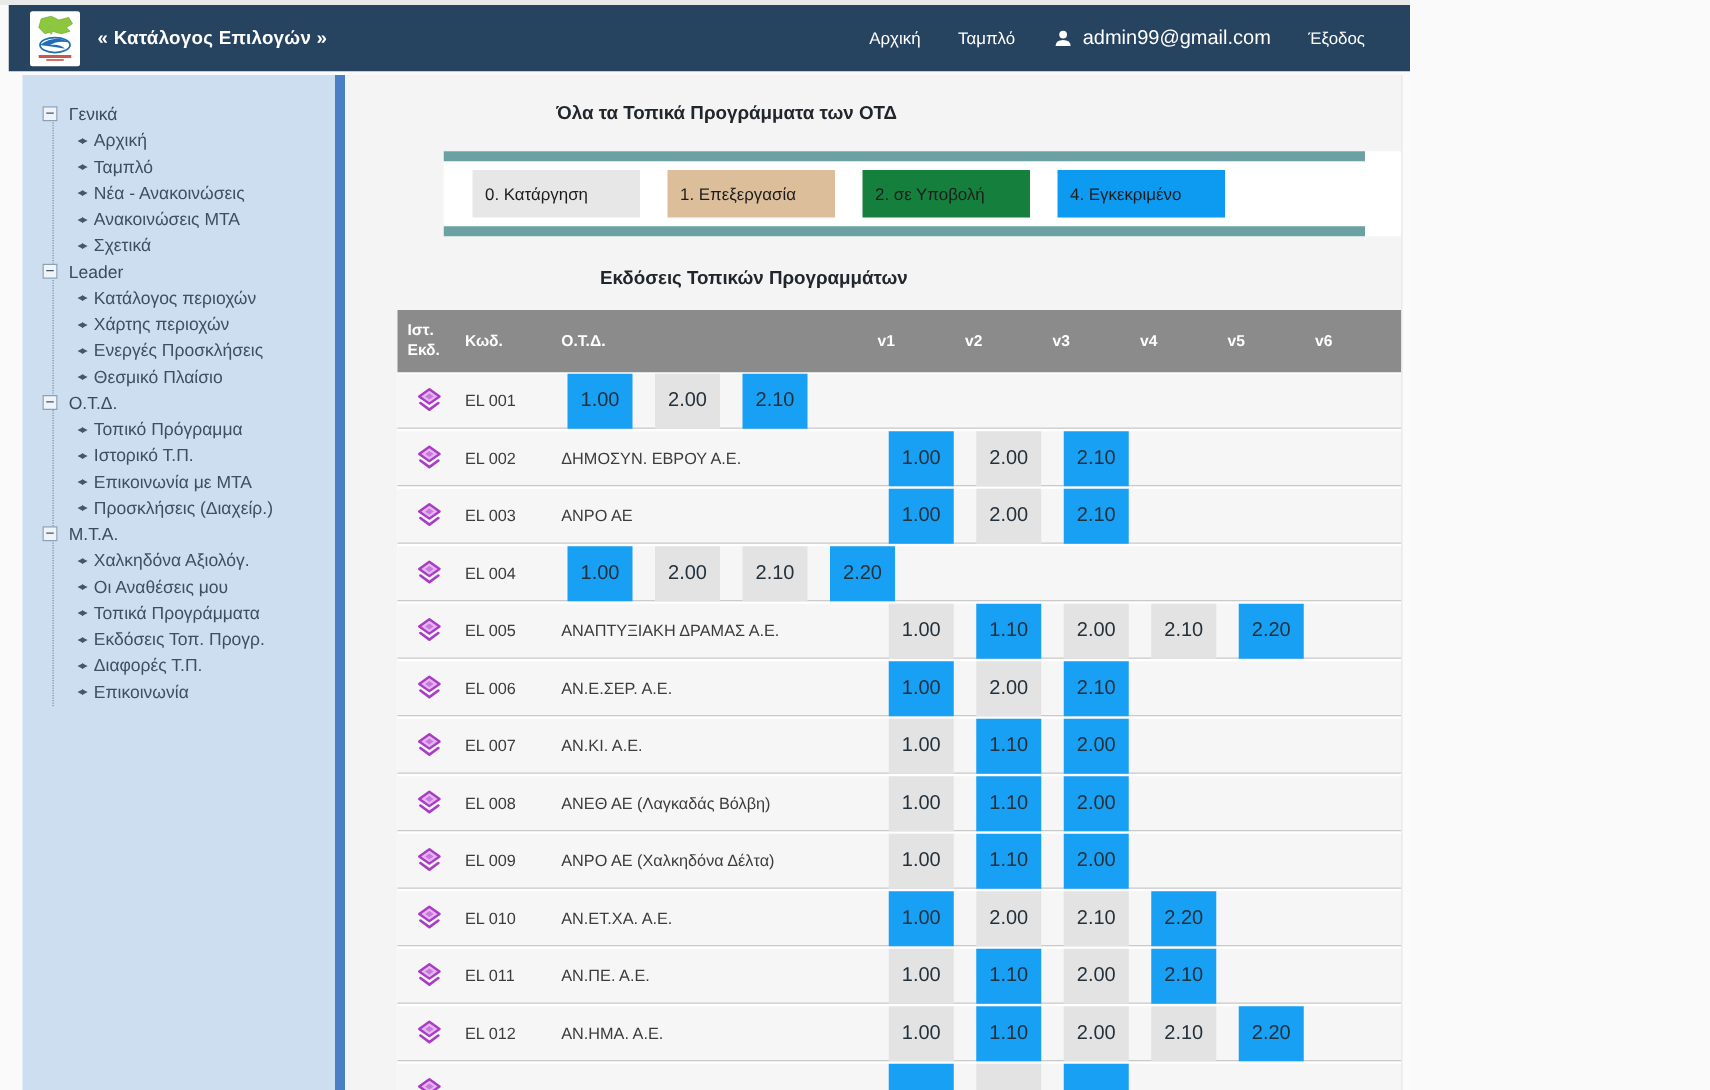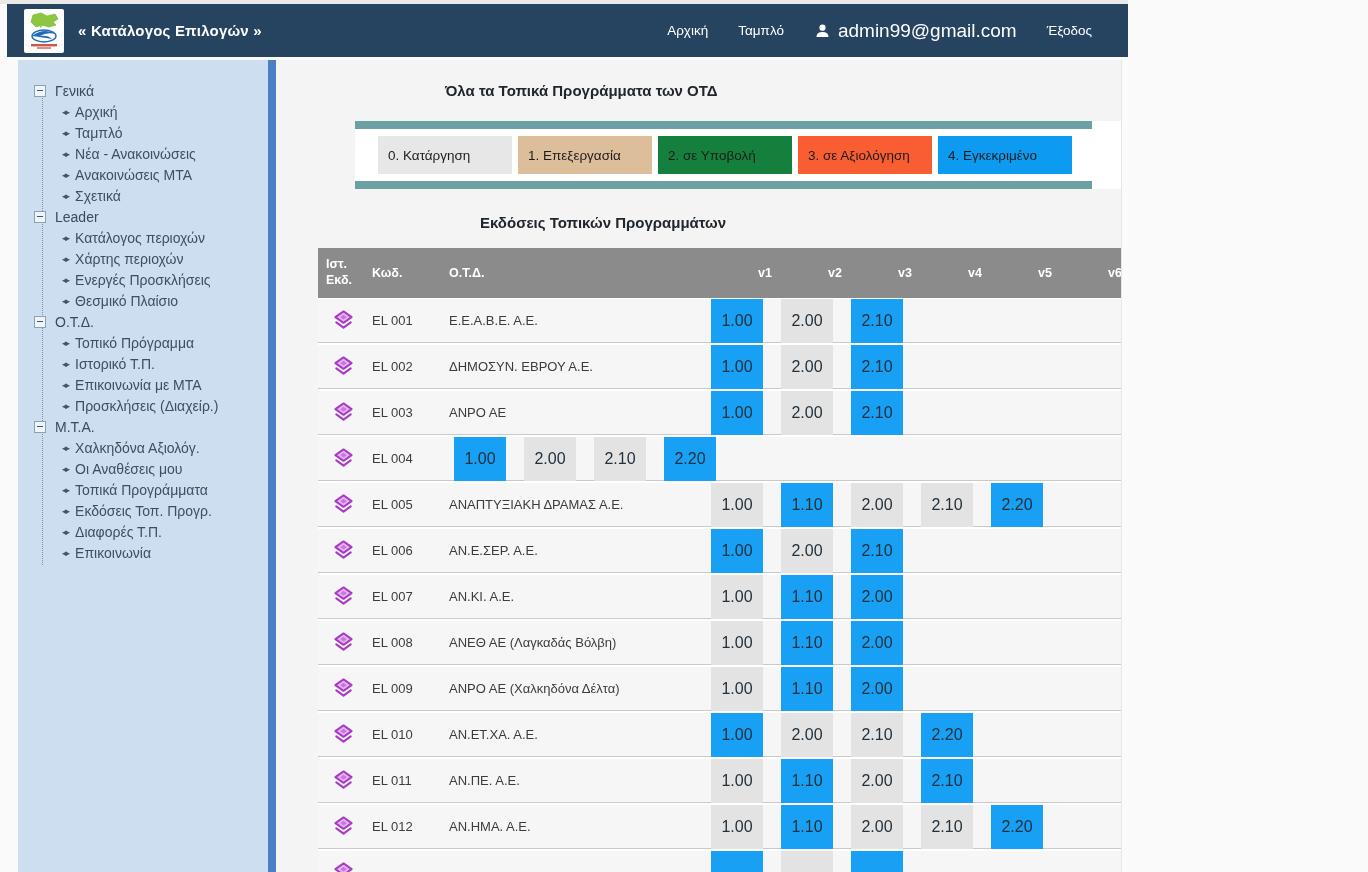--- a/index.html
+++ b/index.html
@@ -9,21 +9,21 @@
   .top-strip { position:absolute; left:0; top:0; right:0; height:4px; background:#e9e9e9; }
 
   
   .navbar { position:absolute; left:7px; right:0; top:4px; height:53px;
             background:#264360; display:flex; align-items:center; }
   .logo-box { width:40px; height:44px; background:#fff; margin-left:17px;
               border-radius:2px; display:flex; align-items:center; justify-content:center; }
   .nav-title { color:#fff; font-size:15px; font-weight:bold; margin-left:14px; letter-spacing:.2px; }
   .nav-right { margin-left:auto; display:flex; align-items:center; gap:30px; padding-right:36px; }
   .nav-link { color:#fff; font-size:13.5px; cursor:pointer; }
-  .nav-user { display:flex; align-items:center; gap:7px; color:#fff; font-size:19px; }
+  .nav-user { display:flex; align-items:center; gap:7px; color:#fff; font-size:16px; }
 
   
   .sidebar { position:absolute; left:18px; top:60px; width:250px; bottom:0;
              background:#cddef1; }
   .tree { position:relative; padding-top:20px; }
   .tree-line { position:absolute; left:24px; top:38px; height:467px;
                border-left:1px dotted #7f93a8; }
   .group-row { display:flex; align-items:center; height:21px; padding-left:16px;
                position:relative; z-index:1; }
   .minus-box { width:12px; height:12px; border:1px solid #8ba0b5; background:#eef4fa;
@@ -42,35 +42,35 @@
           background:#f4f4f4; overflow:hidden; }
   .scroll-strip { position:absolute; right:0; top:60px; bottom:0; width:7px;
                   background:#fbfbfb; border-left:1px solid #e6e6e6; z-index:5; }
 
   .page-title { position:absolute; left:169px; top:22px; font-size:15px;
                 font-weight:bold; color:#20262b; }
 
   .legend-panel { position:absolute; left:79px; top:61px; width:993px; height:68px; background:#fff; }
   .teal-bar { position:absolute; left:0; width:737px; height:8px; background:#6ba1a3; }
   .teal-top { top:0; } .teal-bottom { top:60px; }
-  .legend-row { position:absolute; left:3px; top:15px; display:flex; gap:6px;padding-left:20px; }
+  .legend-row { position:absolute; left:3px; top:15px; display:flex; gap:22px;padding-left:20px; }
   .legend-btn { width:134px; height:38px; font-size:13.5px; color:#1c1c1c;
                 display:flex; align-items:center; padding-left:10px; cursor:pointer; }
 
   .table-title { position:absolute; left:204px; top:154px; font-size:15px;
                  font-weight:bold; color:#20262b; }
 
   .table { position:absolute; left:42px; top:188px; width:1090px; }
   .thead { display:flex; background:#8b8b8b; height:50px; color:#fff;
            font-size:12.5px; font-weight:bold; align-items:center; }
   .th-hist { width:50px; padding-left:8px; line-height:1.25; }
   .th-code { width:77px; padding-left:4px; }
   .th-name { width:257px; padding-left:4px; }
   .vheads { display:flex; }
-  .vhead { width:70px; text-align:right; }
+  .vhead { width:70px; text-align:left; }
   .tbody { background:#fff; padding-top:1px; }
   .trow { display:flex; align-items:stretch; height:44px; background:#f6f6f6;
           border-bottom:1px solid #c9c9c9; margin-bottom:2px; }
   .td-hist { width:50px; display:flex; align-items:center; justify-content:center; }
   .td-code { width:77px; display:flex; align-items:center; padding-left:4px;
              font-size:13px; color:#3c3c3c; }
   .td-name { width:257px; display:flex; align-items:center; padding-left:4px;
              font-size:13px; color:#3c3c3c; }
   .vcells { display:flex; }
   .vcol { width:70px; display:flex; align-items:center; justify-content:center; }
@@ -247,21 +247,20 @@
 
   <div class="main">
     <div class="page-title">Όλα τα Τοπικά Προγράμματα των ΟΤΔ</div>
 
     <div class="legend-panel">
       <div class="teal-bar teal-top"></div>
       <div class="legend-row">
           <div class="legend-btn" style="background: rgb(231, 231, 231);">0. Κατάργηση</div>
           <div class="legend-btn" style="background: rgb(221, 190, 155);">1. Επεξεργασία</div>
           <div class="legend-btn" style="background: #15803d;">2. σε Υποβολή</div>
-          <div class="legend-btn" style="background: rgb(249, 93, 50);">3. σε Αξιολόγηση</div>
           <div class="legend-btn" style="background: rgb(13, 155, 242);">4. Εγκεκριμένο</div>
         </div>
       <div class="teal-bar teal-bottom"></div>
     </div>
 
     <div class="table-title">Εκδόσεις Τοπικών Προγραμμάτων</div>
 
     <div class="table">
       <div class="thead">
         <div class="th-hist">
@@ -286,21 +285,20 @@
       <div class="tbody">
   <div class="trow">
     <div class="td-hist">
       <svg width="23" height="23" viewBox="0 0 24 24">
         <path d="M12 2.5 L20.5 8.5 L12 14.5 L3.5 8.5 Z" fill="#e5b5f2" stroke="#a83cc3" stroke-width="2" stroke-linejoin="round"></path>
         <path d="M12 6 L15.5 8.5 L12 11 L8.5 8.5 Z" fill="#c878dd"></path>
         <path d="M4.5 14 L12 19.5 L19.5 14" fill="none" stroke="#a83cc3" stroke-width="2.2" stroke-linecap="round" stroke-linejoin="round"></path>
       </svg>
     </div>
     <div class="td-code code">EL 001</div>
-    <div class="td-name name">Ε.Ε.Α.Β.Ε. Α.Ε.</div>
     <div class="vcells">
               <div class="vcol">
                 <div class="block approved">1.00</div>
               </div>
               <div class="vcol">
                 <div class="block old">2.00</div>
               </div>
               <div class="vcol">
                 <div class="block approved">2.10</div>
               </div>

